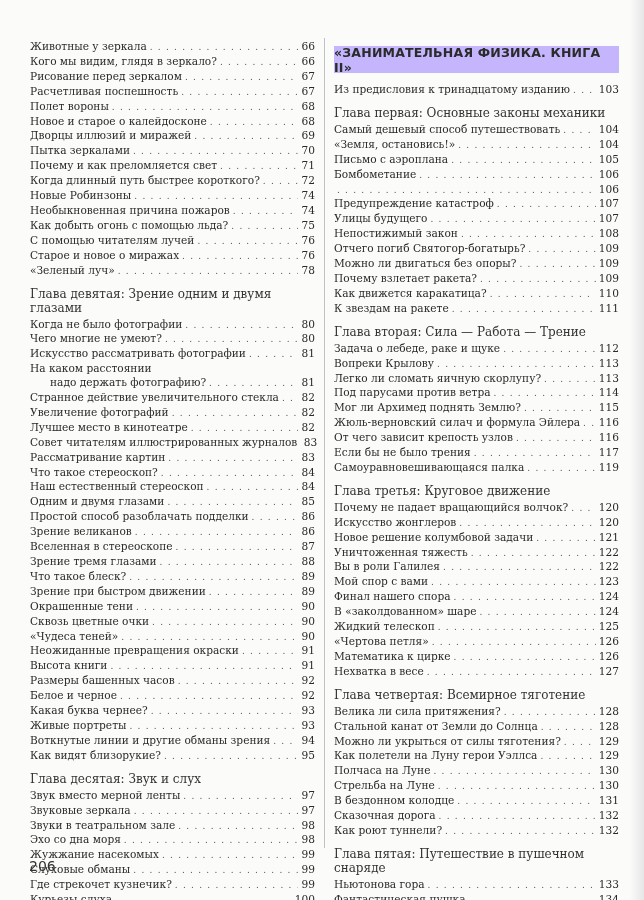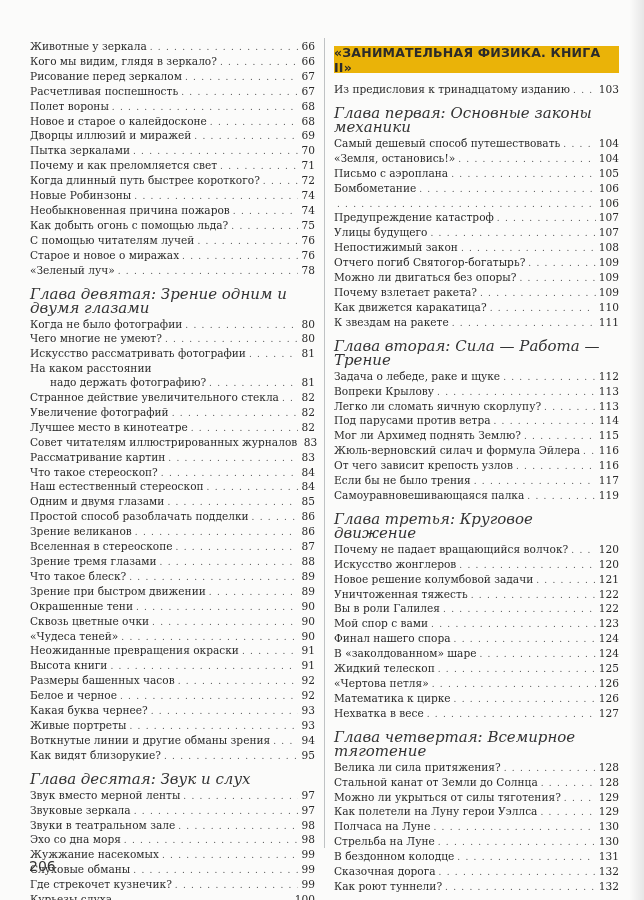--- a/index.html
+++ b/index.html
@@ -8,22 +8,22 @@
   .col{position:absolute;top:40px;}
   .left{left:30px;width:285px;}
   .right{left:334px;width:285px;}
   .divider{position:absolute;left:324px;top:38px;width:1px;height:810px;background:#bfc2c4;}
   .entry{display:flex;align-items:baseline;font-size:10.6px;line-height:13.9px;white-space:nowrap;}
   .entry .t{flex:0 0 auto;}
   .entry .d{flex:1 1 auto;overflow:hidden;margin:0 3px;color:#555;letter-spacing:1.2px;font-size:9px;}
   .entry .d::after{content:". . . . . . . . . . . . . . . . . . . . . . . . . . . . . . . . . . . . . . . . . . . . . . . . . . . . . . . . . . . . . . . . . . . . . . . . . . . . . . . . . . . . . . . . . . . . . . . . . . . . . . . . .";}
   .entry .p{flex:0 0 auto;text-align:right;min-width:14px;}
   .entry.indent{padding-left:20px;justify-content:flex-end;}
-  .chapter{font-style:italic;font-size:15px;line-height:14px;margin:8px 0 3px 0;color:#333;}
-  .banner{background:#eab308;height:27px;margin-top:6px;margin-bottom:10px;display:flex;align-items:center;justify-content:center;
+  .chapter{font-size:12px;line-height:14px;margin:8px 0 3px 0;color:#333;}
+  .banner{background:#c4b5fd;height:27px;margin-top:6px;margin-bottom:10px;display:flex;align-items:center;justify-content:center;
           font-family:"DejaVu Sans","Liberation Sans",sans-serif;font-weight:bold;font-size:12.5px;color:#2b2b2b;letter-spacing:0.2px;}
   .pagenum{position:absolute;left:29px;top:858px;font-family:"DejaVu Sans","Liberation Sans",sans-serif;font-size:14px;color:#333;}
   .shade{position:absolute;right:0;top:0;width:14px;height:900px;background:linear-gradient(to right,rgba(235,235,235,0),#e6e6e6);}
 </style>
 </head>
 <body>
 
 <div class="divider"></div>
 
 <div class="col left">

